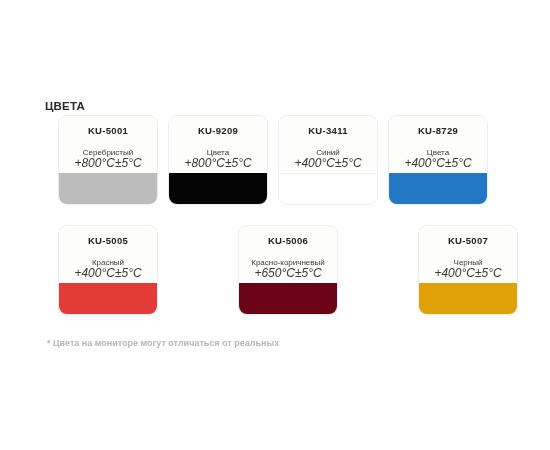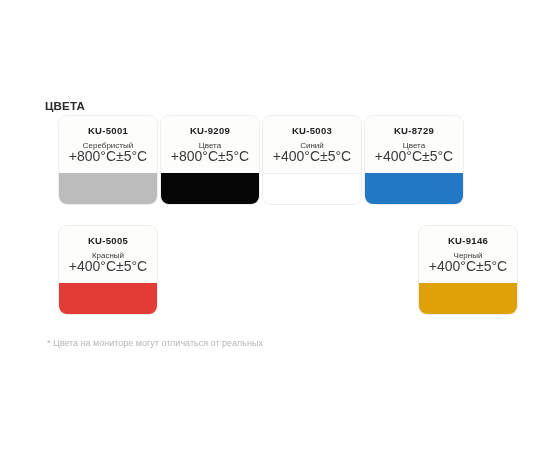--- a/index.html
+++ b/index.html
@@ -39,21 +39,21 @@
   #grid {
     position: absolute;
     left: 58px;
     top: 115px;
     width: 460px;
   }
 
   .row {
     display: flex;
     flex-direction: row;
-    gap: 2px;
+    gap: 10px;
   }
   .row.row-2 {
     margin-top: 20px;
     justify-content: space-between;
   }
 
   .color-card {
     width: 100px;
     height: 90px;
     border-radius: 9px;
@@ -84,49 +84,51 @@
     color: #222222;
     letter-spacing: 0.3px;
     line-height: 12px;
     white-space: nowrap;
   }
 
   .card-name {
     font-size: 8px;
     color: #3a3a3a;
     line-height: 11px;
-    margin-top: 3px;
+    margin-top: 10px;
     white-space: nowrap;
   }
 
   .card-temp {
-    font-size: 14px;
+    font-size: 12px;
     color: #3a3a3a;
     line-height: 11px;
     white-space: nowrap;
+    font-style: italic;
   }
 
   .card-swatch {
     flex: 1 1 auto;
     width: 100%;
     display: block;
   }
 
   .card-swatch.is-white {
     border-top: 1px solid #efefef;
   }
 
   #footnote {
     position: absolute;
     left: 47px;
     top: 337px;
     font-size: 9px;
     color: #b6b6b6;
     line-height: 13px;
     white-space: nowrap;
+    font-weight: bold;
   }
 </style>
 </head>
 <body>
 
 <div id="page">
 
   <div id="section-title">ЦВЕТА</div>
 
   <div id="grid">
@@ -146,21 +148,21 @@
         <div class="card-info">
           <div class="card-code">KU-9209</div>
           <div class="card-name">Цвета</div>
           <div class="card-temp">+800°C±5°C</div>
         </div>
         <div class="card-swatch" style="background-color: rgb(5, 5, 5);"></div>
       </div>
 
       <div class="color-card">
         <div class="card-info">
-          <div class="card-code">KU-5003</div>
+          <div class="card-code">KU-3411</div>
           <div class="card-name">Синий</div>
           <div class="card-temp">+400°C±5°C</div>
         </div>
         <div class="card-swatch is-white" style="background-color: rgb(255, 255, 255);"></div>
       </div>
 
       <div class="color-card">
         <div class="card-info">
           <div class="card-code">KU-8729</div>
           <div class="card-name">Цвета</div>
@@ -175,24 +177,32 @@
 
       <div class="color-card">
         <div class="card-info">
           <div class="card-code">KU-5005</div>
           <div class="card-name">Красный</div>
           <div class="card-temp">+400°C±5°C</div>
         </div>
         <div class="card-swatch" style="background-color: rgb(227, 59, 53);"></div>
       </div>
 
-
-      <div class="color-card">
-        <div class="card-info">
-          <div class="card-code">KU-9146</div>
+      <div class="color-card">
+        <div class="card-info">
+          <div class="card-code">KU-5006</div>
+          <div class="card-name">Красно-коричневый</div>
+          <div class="card-temp">+650°C±5°C</div>
+        </div>
+        <div class="card-swatch" style="background-color: rgb(107, 4, 24);"></div>
+      </div>
+
+      <div class="color-card">
+        <div class="card-info">
+          <div class="card-code">KU-5007</div>
           <div class="card-name">Черный</div>
           <div class="card-temp">+400°C±5°C</div>
         </div>
         <div class="card-swatch" style="background-color: rgb(224, 160, 7);"></div>
       </div>
 
     </div>
 
   </div>
 

